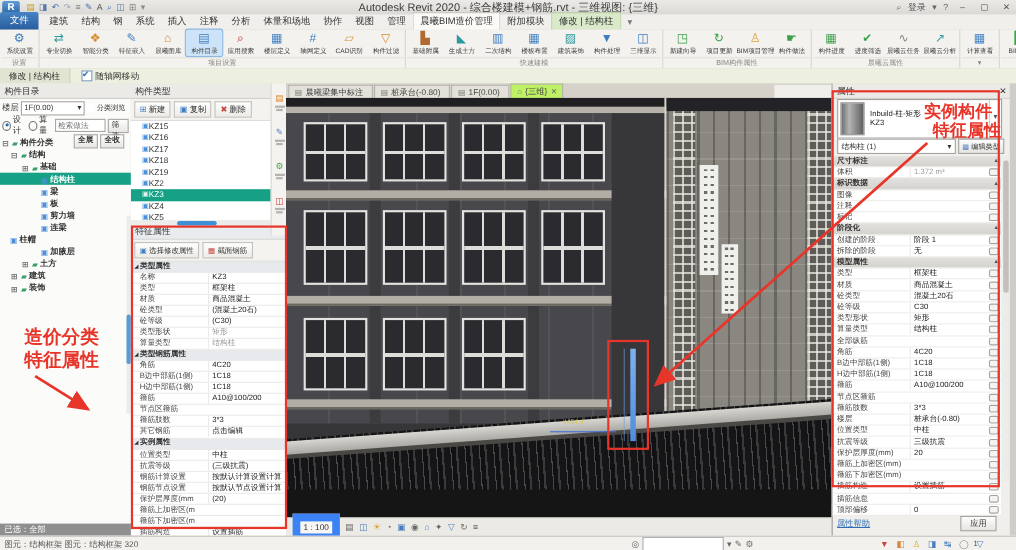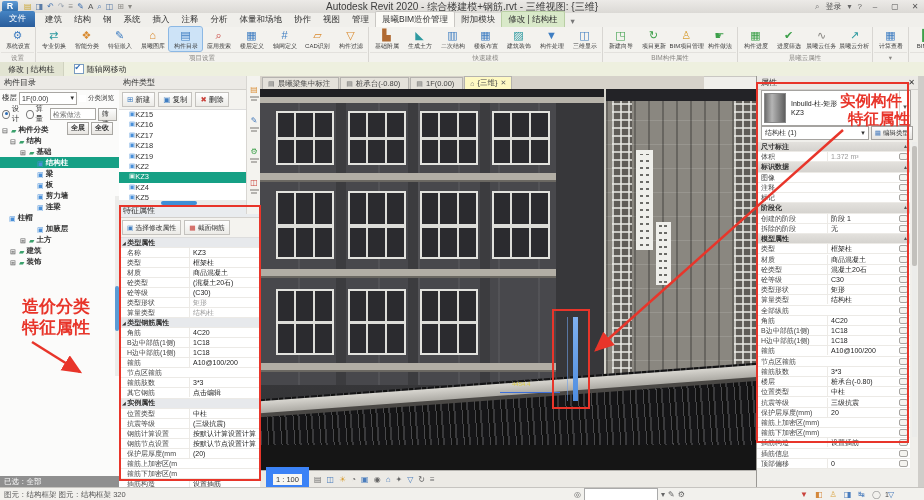--- a/index.html
+++ b/index.html
@@ -73,21 +73,21 @@
   .prow.sec .pl{width:auto;padding-left:3px;color:#333;}
   .prow.sec .pl::before{content:"◢ ";font-size:5px;}
   .prow.muted .pv{color:#9a9a9a;}
   
   #sidestrip{left:246px;top:76px;width:14px;height:130px;background:#f4f3ef;border-left:1px solid #d8d6d2;display:flex;flex-direction:column;align-items:center;gap:14px;padding-top:8px;}
   .sideitem{display:flex;flex-direction:column;align-items:center;gap:1px;}
   .sidebar-dash{width:9px;height:2px;background:#b5b3af;}
   
   #vtabs{left:260px;top:76px;width:444px;height:13px;background:#d6d2ca;display:flex;align-items:flex-end;gap:1px;padding-left:2px;box-sizing:border-box;}
   .vtab{display:flex;align-items:center;gap:3px;background:#e4e1da;border:1px solid #b5b3af;border-bottom:none;padding:0 5px;height:11px;font-size:7.5px;color:#444;white-space:nowrap;}
-  .vtab.active{background:#fef9c3;height:12px;}
+  .vtab.active{background:#bef264;height:12px;}
   .vti{font-size:7px;color:#777;}
   .vtc{font-size:7px;color:#666;}
   #scene{left:260px;top:89px;width:496px;height:381px;background:linear-gradient(#323235,#3f3f42 60%,#2c2c2e);overflow:hidden;}
   .win{position:absolute;border:2px solid #e2e2de;background-color:#2b2b2f;
        background-image:linear-gradient(90deg,transparent 0 30%,#dcdcd8 30% 34%,transparent 34% 64%,#dcdcd8 64% 68%,transparent 68%),
                         linear-gradient(0deg,transparent 0 46%,#dcdcd8 46% 52%,transparent 52%);}
   .band{position:absolute;left:0;width:360px;height:7px;background:#b2aea5;border-bottom:2px solid #6b6862;}
   .lattice{position:absolute;background:
       repeating-linear-gradient(0deg,rgba(235,235,230,.75) 0 2px,transparent 2px 8px),
       repeating-linear-gradient(90deg,rgba(235,235,230,.75) 0 2px,transparent 2px 8px),#5f5c57;}
@@ -1019,20 +1019,24 @@
 
         <div class="prow">
           <span class="pl">顶部偏移</span>
           <span class="pv">0</span>
           <span class="pill"></span>
         </div>
       </div>
     <div class="scrolltrack" style="right:2px;top:66px;width:5px;height:295px;">
       <div class="scrollthumb" style="left:0;top:4px;width:5px;height:120px;"></div>
     </div>
+    <div id="rfooter">
+      <span id="prophelp">属性帮助</span>
+      <span id="applybtn">应用</span>
+    </div>
   </div>
   <div id="rpgap" class="abs"></div>
 
   <div id="statusbar" class="abs">
     <span style="padding-left:4px">图元：结构框架 图元：结构框架 320</span>
     <span id="sbsearch">
       <span class="gico" style="color:#666">◎</span>
       <input id="sbinput" style="">
       <span class="gico" style="color:#666">▾</span>
       <span class="gico" style="color:#666">✎</span>

